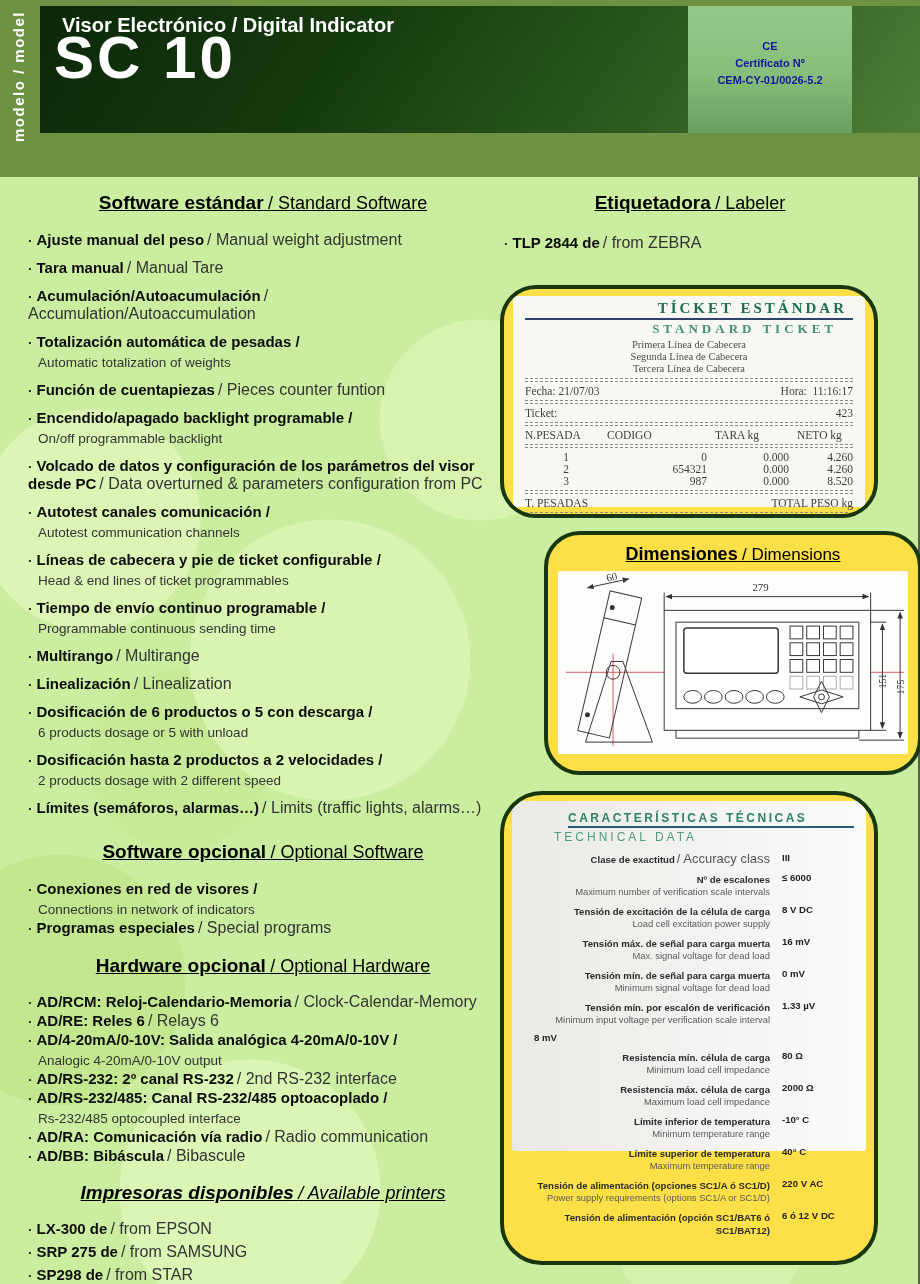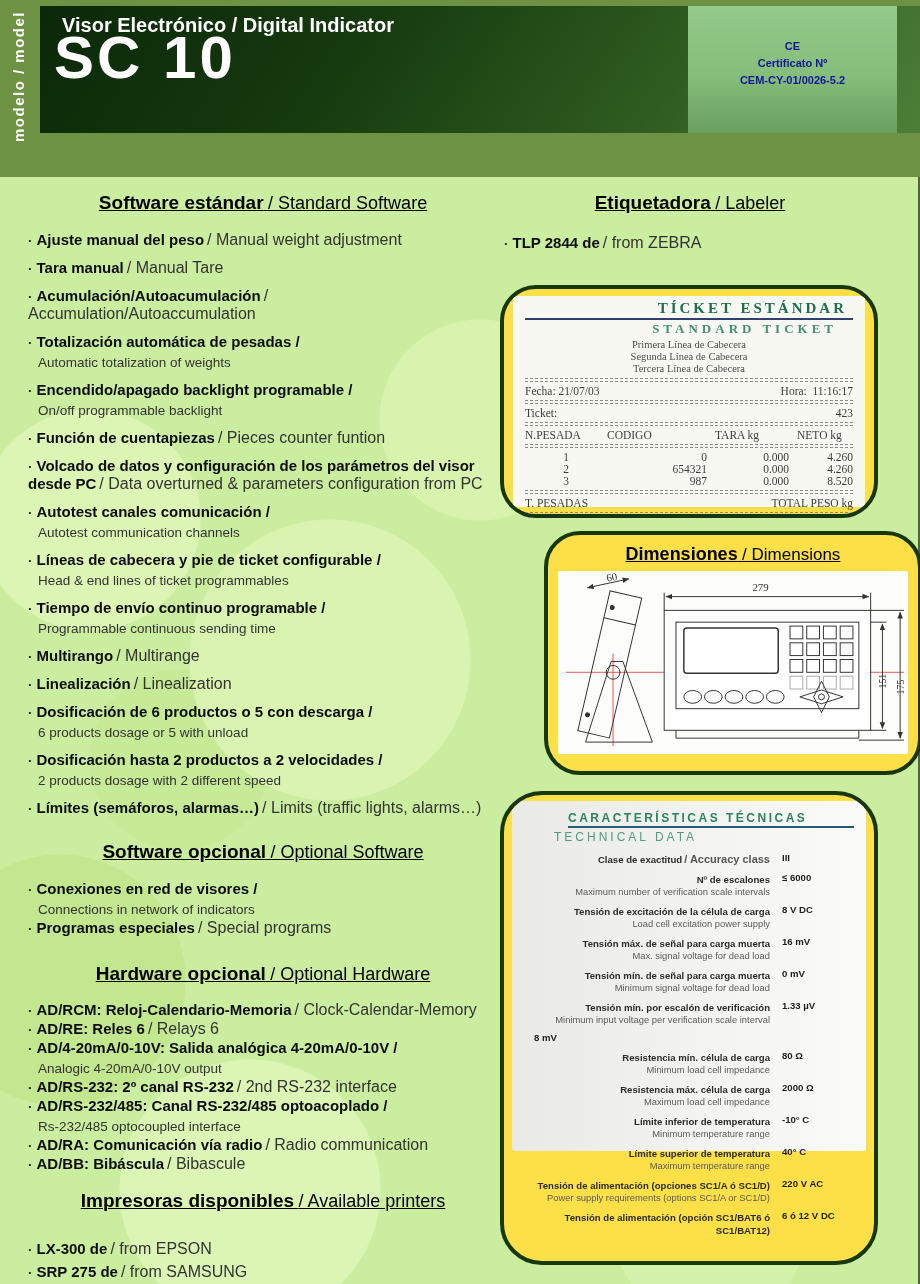--- a/index.html
+++ b/index.html
@@ -25,21 +25,21 @@
   .panel{
     position:absolute;left:40px;top:6px;right:0;height:127px;
     background:linear-gradient(125deg,#0b2808 0%,#163a0f 35%,#2e5c20 70%,#4e7f38 100%);
   }
   .panel-title{position:absolute;left:22px;top:8px;color:#fff;font-weight:bold;font-size:20px;}
   .model-name{
     position:absolute;left:14px;top:22px;color:#fff;font-weight:bold;font-size:60px;
     letter-spacing:3px;line-height:1;
   }
   .ce-box{
-    position:absolute;left:648px;top:0;width:209px;height:127px;
+    position:absolute;left:648px;top:0;width:164px;height:127px;
     background:linear-gradient(180deg,#93ca89 0%,#85bd7b 55%,#699f5f 100%);
     text-align:center;color:#15159b;font-weight:bold;font-size:11px;line-height:1.55;
     padding-top:32px;box-sizing:border-box;
   }
   .page-edge{position:absolute;right:0;top:177px;bottom:0;width:2px;background:#55604a;}
   
   .hd{text-align:center;color:#000;margin:0;}
   .hd .u{text-decoration:underline;}
   .hd .hb{font-weight:bold;font-size:19px;}
   .hd .hn{font-weight:normal;font-size:18px;}
@@ -48,22 +48,22 @@
   .li{font-size:13.5px;color:#222;line-height:17px;}
   .li .dot{font-weight:bold;margin-right:4px;}
   .li .b{font-weight:bold;font-size:15px;color:#0d0d0d;}
   .li .r{font-size:16px;color:#333;margin-left:3px;}
   .li .l2{display:block;margin-left:10px;margin-top:3px;font-size:13.5px;color:#333;}
   .list-std .li{margin-bottom:10px;}
   .list-tight .li{margin-bottom:1px;}
   .list-print .li{margin-bottom:5px;}
   .hd-std{margin-bottom:17px;}
   .hd-opc{margin-top:24px;margin-bottom:17px;}
-  .hd-hw{margin-top:26px;margin-bottom:16px;}
-  .hd-prn{margin-top:17px;margin-bottom:28px;}
+  .hd-hw{margin-top:18px;margin-bottom:16px;}
+  .hd-prn{margin-top:17px;margin-bottom:16px;font-style:italic;}
   
   .col-right{position:absolute;left:500px;top:192px;width:380px;}
   .hd-lab{margin-bottom:20px;}
   .li-tlp{margin-left:4px;}
   .rc{
     position:absolute;left:0;width:378px;box-sizing:border-box;
     border:4px solid #17380f;border-radius:36px;background:#fde047;overflow:hidden;
   }
   .rc-ticket{top:93px;height:233px;}
   .rc-dims{top:339px;height:244px;margin-left:44px;}
@@ -94,21 +94,21 @@
     margin:6px 8px;height:350px;box-sizing:border-box;
     background:linear-gradient(90deg,#e9e9e6,#fbfbfa);
     padding:10px 12px 0 10px;border-radius:3px;
   }
   .tc-title{margin-left:46px;border-bottom:2px solid #265d76;padding-bottom:1px;
     font-weight:bold;font-size:12px;letter-spacing:2.5px;color:#2c8265;}
   .tc-title2{margin-left:32px;font-size:12px;letter-spacing:3px;color:#4e9b7d;margin-top:2px;margin-bottom:8px;}
   .trw{display:flex;margin-bottom:7px;align-items:flex-start;}
   .trw .L{flex:1;text-align:right;line-height:11px;}
   .trw .L .b{font-weight:bold;font-size:9.6px;color:#2b2b2b;}
-  .trw .L .r{font-size:11px;color:#555;margin-left:2px;font-weight:bold;}
+  .trw .L .r{font-size:13px;color:#555;margin-left:2px;}
   .trw .L .en{display:block;font-size:9.4px;color:#5a5a5a;margin-top:1px;}
   .trw .V{width:72px;margin-left:12px;font-size:9.6px;font-weight:bold;color:#1f1f1f;line-height:11px;}
 </style>
 </head>
 <body>
 
 <div class="header">
   <div class="side-label">modelo / model</div>
   <div class="panel">
     <div class="panel-title">Visor Electrónico / Digital Indicator</div>
@@ -135,24 +135,24 @@
       <div class="li">
         <span class="dot">·</span><span class="b">Tara manual</span><span class="r">/ Manual Tare</span>
       </div>
       <div class="li">
         <span class="dot">·</span><span class="b">Acumulación/Autoacumulación</span><span class="r">/ Accumulation/Autoaccumulation</span>
       </div>
       <div class="li">
         <span class="dot">·</span><span class="b">Totalización automática de pesadas /</span><span class="l2">Automatic totalization of weights</span>
       </div>
       <div class="li">
+        <span class="dot">·</span><span class="b">Función de cuentapiezas</span><span class="r">/ Pieces counter funtion</span>
+      </div>
+      <div class="li">
         <span class="dot">·</span><span class="b">Encendido/apagado backlight programable /</span><span class="l2">On/off  programmable backlight</span>
-      </div>
-      <div class="li">
-        <span class="dot">·</span><span class="b">Función de cuentapiezas</span><span class="r">/ Pieces counter funtion</span>
       </div>
       <div class="li">
         <span class="dot">·</span><span class="b">Volcado de datos y configuración de los parámetros del visor desde PC</span><span class="r">/ Data overturned &amp; parameters configuration from PC</span>
       </div>
       <div class="li">
         <span class="dot">·</span><span class="b">Autotest canales comunicación /</span><span class="l2">Autotest communication channels</span>
       </div>
       <div class="li">
         <span class="dot">·</span><span class="b">Líneas de cabecera y pie de ticket configurable /</span><span class="l2">Head &amp;  end lines of ticket programmables</span>
       </div>

